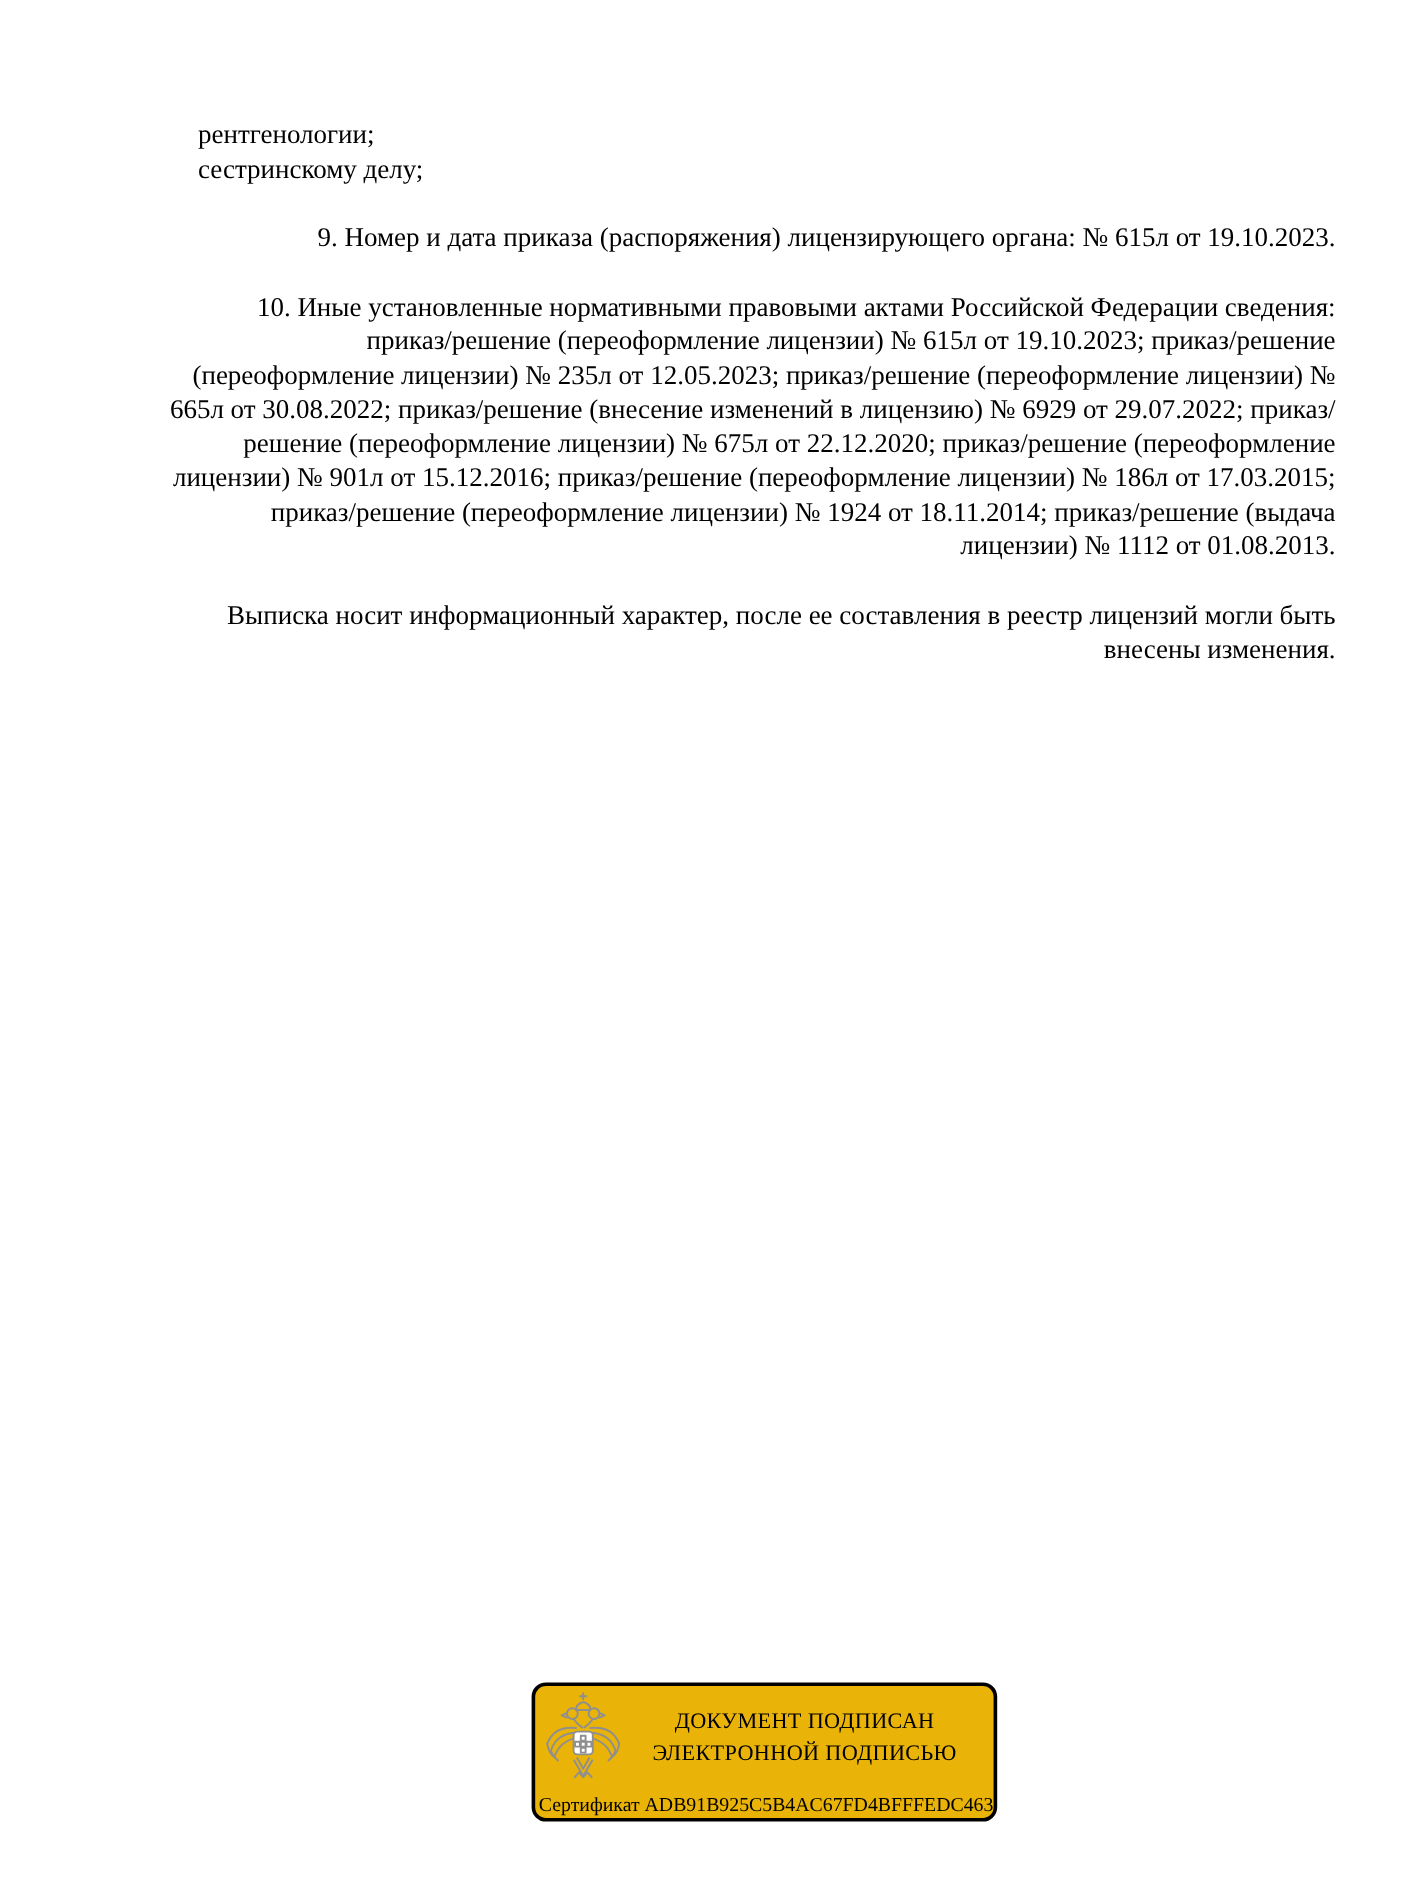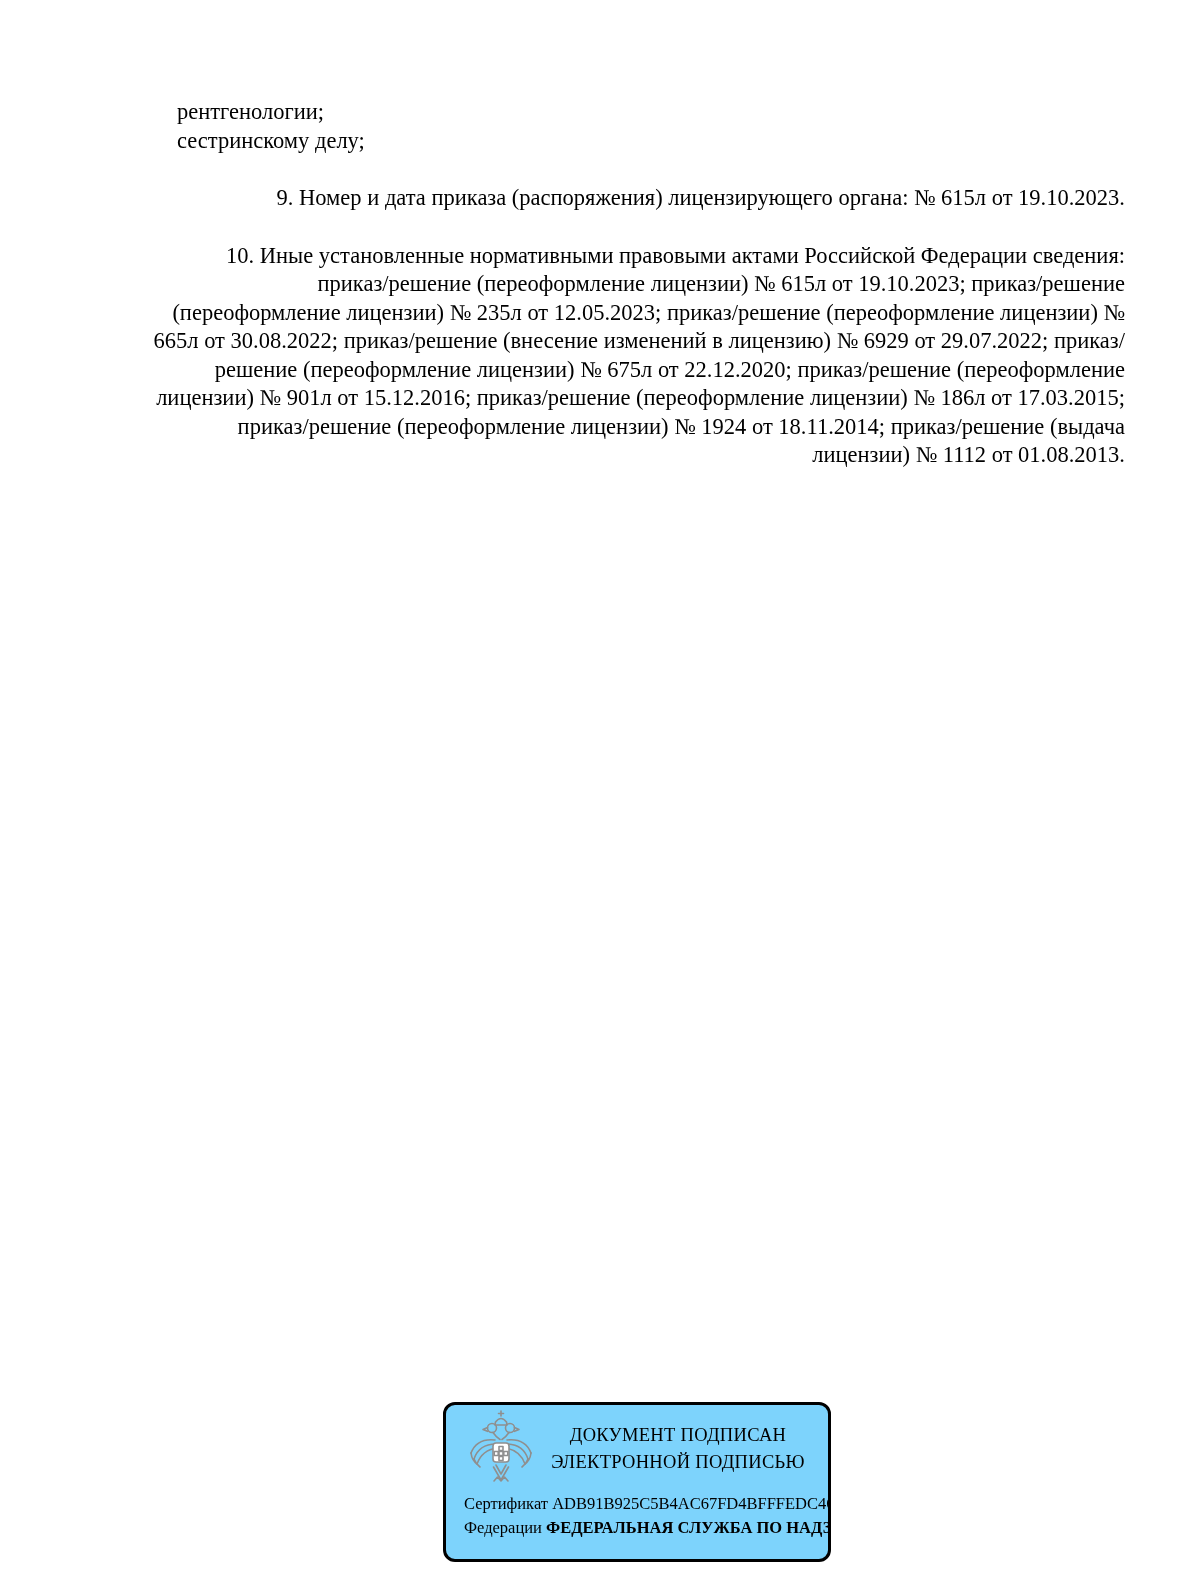--- a/index.html
+++ b/index.html
@@ -16,39 +16,38 @@
     color: #000000;
     overflow: hidden;
   }
   .content {
     position: absolute;
     left: 138px;
     top: 98px;
     width: 975px;
     font-size: 22.5px;
     line-height: 28.5px;
-    margin-left: 12px;
   }
   .par { margin: 0; }
   .indented { padding-left: 27px; }
   .hang { text-indent: 13px; }
   .sp { margin-top: 29px; text-align: right; }
 
   
   .stamp {
     position: absolute;
     left: 443px;
     top: 1402px;
     width: 388px;
-    height: 160px;
+    height: 116px;
     box-sizing: border-box;
     border: 3px solid #000000;
     border-radius: 12px;
-    background: #7dd3fc;
-    padding: 4px 0 0 18px;
+    background: #eab308;
+    padding: 4px 0 0 3px;
     overflow: hidden;
   }
   .stamp-top {
     display: flex;
     align-items: flex-start;
     height: 80px;
   }
   .emblem {
     width: 70px;
     height: 80px;
@@ -79,20 +78,21 @@
 <div class="page">
 
   <div class="content">
     <p class="par indented">рентгенологии;</p>
     <p class="par indented">сестринскому делу;</p>
 
     <p class="par sp">9. Номер и дата приказа (распоряжения) лицензирующего органа: № 615л от 19.10.2023.</p>
 
     <p class="par sp">10. Иные установленные нормативными правовыми актами Российской Федерации сведения: приказ/решение (переоформление лицензии) № 615л от 19.10.2023; приказ/решение (переоформление лицензии) № 235л от 12.05.2023; приказ/решение (переоформление лицензии) № 665л от 30.08.2022; приказ/решение (внесение изменений в лицензию) № 6929 от 29.07.2022; приказ/решение (переоформление лицензии) № 675л от 22.12.2020; приказ/решение (переоформление лицензии) № 901л от 15.12.2016; приказ/решение (переоформление лицензии) № 186л от 17.03.2015; приказ/решение (переоформление лицензии) № 1924 от 18.11.2014; приказ/решение (выдача лицензии) № 1112 от 01.08.2013.</p>
 
+    <p class="par sp">Выписка носит информационный характер, после ее составления в реестр лицензий могли быть внесены изменения.</p>
   </div>
 
   <div class="stamp">
     <div class="stamp-top">
       <span class="emblem">
         <svg viewBox="0 0 70 80" width="70" height="80" fill="none" stroke="#8f8f8f" stroke-width="1.6" stroke-linecap="round" stroke-linejoin="round">
 
           <path d="M35 2 v5 M32.5 4.5 h5"></path>
           <path d="M29.5 13 q5.5 -7 11 0 l0.5 3 h-12 z"></path>
 

